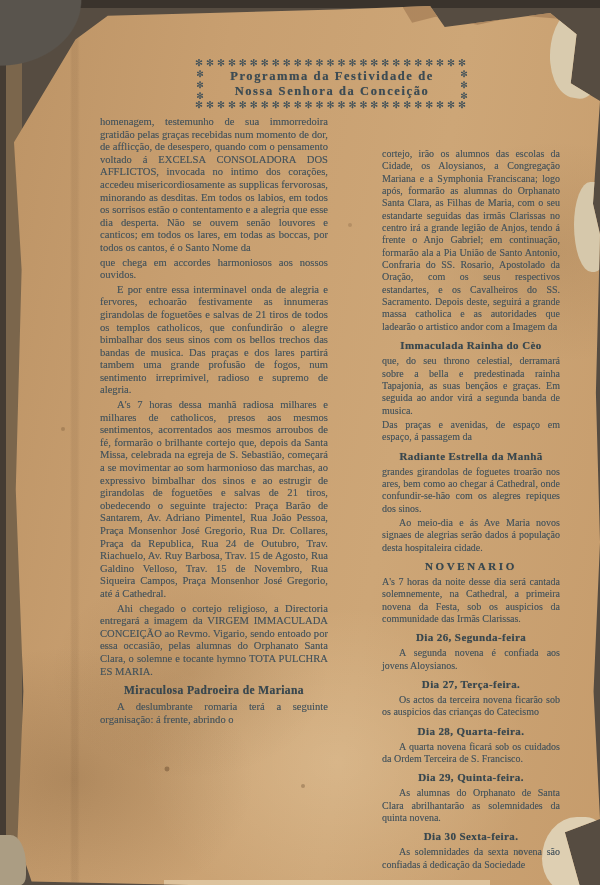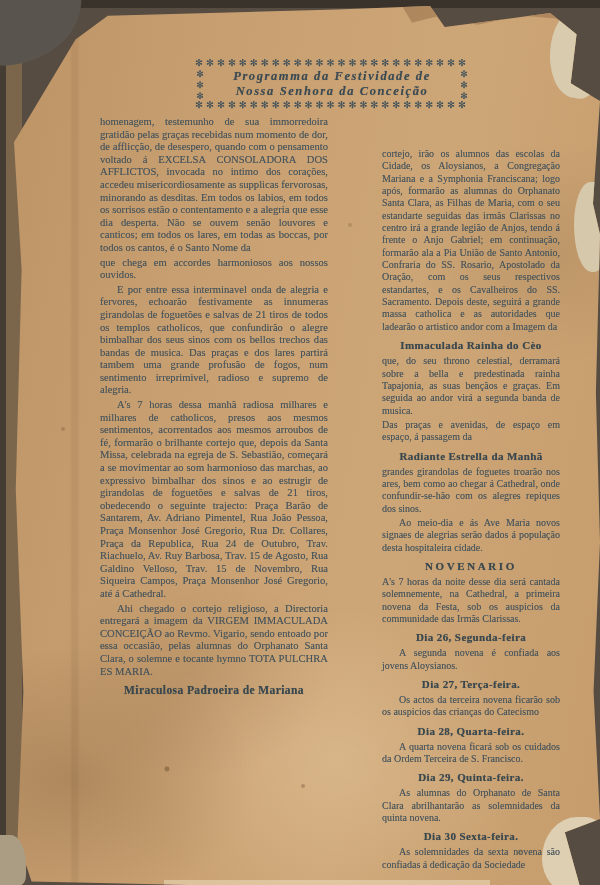--- a/index.html
+++ b/index.html
@@ -55,21 +55,21 @@
                90px 640px 0 1px rgba(75,50,25,.18);}
   
   .headerbox{position:absolute;left:181px;top:52px;width:274px;color:#3f4e55;}
   .orn{font-family:"DejaVu Sans",sans-serif;color:#42525a;overflow:hidden;
     white-space:nowrap;text-shadow:0 0 .6px rgba(66,82,90,.6);}
   .orn-top,.orn-bottom{font-size:9.5px;letter-spacing:3px;line-height:10px;text-align:center;}
   .hb-mid{display:flex;justify-content:space-between;align-items:center;margin:1px 0;}
   .orn-side{writing-mode:vertical-rl;font-size:9px;letter-spacing:1px;line-height:10px;height:30px;}
   .hb-titles{flex:1;text-align:center;}
   .title-line{font-weight:bold;font-size:12.5px;line-height:15px;letter-spacing:1.6px;
-    color:#3c4b53;text-shadow:0 0 .7px rgba(60,75,83,.55);font-style:italic;}
+    color:#3c4b53;text-shadow:0 0 .7px rgba(60,75,83,.55);}
   
   .columns{position:absolute;left:86px;top:110px;width:460px;display:flex;gap:54px;}
   .col{color:#46545c;text-align:justify;text-shadow:0 0 .6px rgba(70,85,92,.5);}
   .col-left{width:228px;font-size:10.6px;line-height:12.6px;}
   .col-right{width:178px;font-size:10px;line-height:12.35px;margin-top:32px;}
   .col p{margin:0 0 2px;}
   .ind{text-indent:17px;}
   .col-h{font-weight:bold;text-align:center;font-size:11.5px;line-height:13px;
     letter-spacing:.4px;margin:6px 0 4px;color:#39474e;
     text-shadow:0 0 .7px rgba(57,71,78,.6);}
@@ -105,20 +105,21 @@
 
     <div class="columns">
 
       <div class="col col-left">
         <p>homenagem, testemunho de sua immorredoira gratidão pelas graças recebidas num momento de dor, de afflicção, de desespero, quando com o pensamento voltado á EXCELSA CONSOLADORA DOS AFFLICTOS, invocada no intimo dos corações, accedeu misericordiosamente as supplicas fervorosas, minorando as desditas. Em todos os labios, em todos os sorrisos estão o contentamento e a alegria que esse dia desperta. Não se ouvem senão louvores e canticos; em todos os lares, em todas as boccas, por todos os cantos, é o Santo Nome da</p>
         <p>que chega em accordes harmoniosos aos nossos ouvidos.</p>
         <p class="ind">E por entre essa interminavel onda de alegria e fervores, echoarão festivamente as innumeras girandolas de foguetões e salvas de 21 tiros de todos os templos catholicos, que confundirão o alegre bimbalhar dos seus sinos com os bellos trechos das bandas de musica. Das praças e dos lares partirá tambem uma grande profusão de fogos, num sentimento irreprimivel, radioso e supremo de alegria.</p>
         <p class="ind">A's 7 horas dessa manhã radiosa milhares e milhares de catholicos, presos aos mesmos sentimentos, acorrentados aos mesmos arroubos de fé, formarão o brilhante cortejo que, depois da Santa Missa, celebrada na egreja de S. Sebastião, começará a se movimentar ao som harmonioso das marchas, ao expressivo bimbalhar dos sinos e ao estrugir de girandolas de foguetões e salvas de 21 tiros, obedecendo o seguinte trajecto: Praça Barão de Santarem, Av. Adriano Pimentel, Rua João Pessoa, Praça Monsenhor José Gregorio, Rua Dr. Collares, Praça da Republica, Rua 24 de Outubro, Trav. Riachuelo, Av. Ruy Barbosa, Trav. 15 de Agosto, Rua Galdino Velloso, Trav. 15 de Novembro, Rua Siqueira Campos, Praça Monsenhor José Gregorio, até á Cathedral.</p>
         <p class="ind">Ahi chegado o cortejo religioso, a Directoria entregará a imagem da VIRGEM IMMACULADA CONCEIÇÃO ao Revmo. Vigario, sendo entoado por essa occasião, pelas alumnas do Orphanato Santa Clara, o solemne e tocante hymno TOTA PULCHRA ES MARIA.</p>
         <div class="col-h">Miraculosa Padroeira de Mariana</div>
+        <p class="ind">A deslumbrante romaria terá a seguinte organisação: á frente, abrindo o</p>
       </div>
 
       <div class="col col-right">
         <p>cortejo, irão os alumnos das escolas da Cidade, os Aloysianos, a Congregação Mariana e a Symphonia Franciscana; logo após, formarão as alumnas do Orphanato Santa Clara, as Filhas de Maria, com o seu estandarte seguidas das irmãs Clarissas no centro irá a grande legião de Anjos, tendo á frente o Anjo Gabriel; em continuação, formarão ala a Pia União de Santo Antonio, Confraria do SS. Rosario, Apostolado da Oração, com os seus respectivos estandartes, e os Cavalheiros do SS. Sacramento. Depois deste, seguirá a grande massa catholica e as autoridades que ladearão o artistico andor com a Imagem da</p>
         <div class="col-h">Immaculada Rainha do Cèo</div>
         <p>que, do seu throno celestial, derramará sobre a bella e predestinada rainha Tapajonia, as suas bençãos e graças. Em seguida ao andor virá a segunda banda de musica.</p>
         <p>Das praças e avenidas, de espaço em espaço, á passagem da</p>
         <div class="col-h">Radiante Estrella da Manhã</div>
         <p>grandes girandolas de foguetes troarão nos ares, bem como ao chegar á Cathedral, onde confundir-se-hão com os alegres repiques dos sinos.</p>
         <p class="ind">Ao meio-dia e ás Ave Maria novos signaes de alegrias serão dados á população desta hospitaleira cidade.</p>

